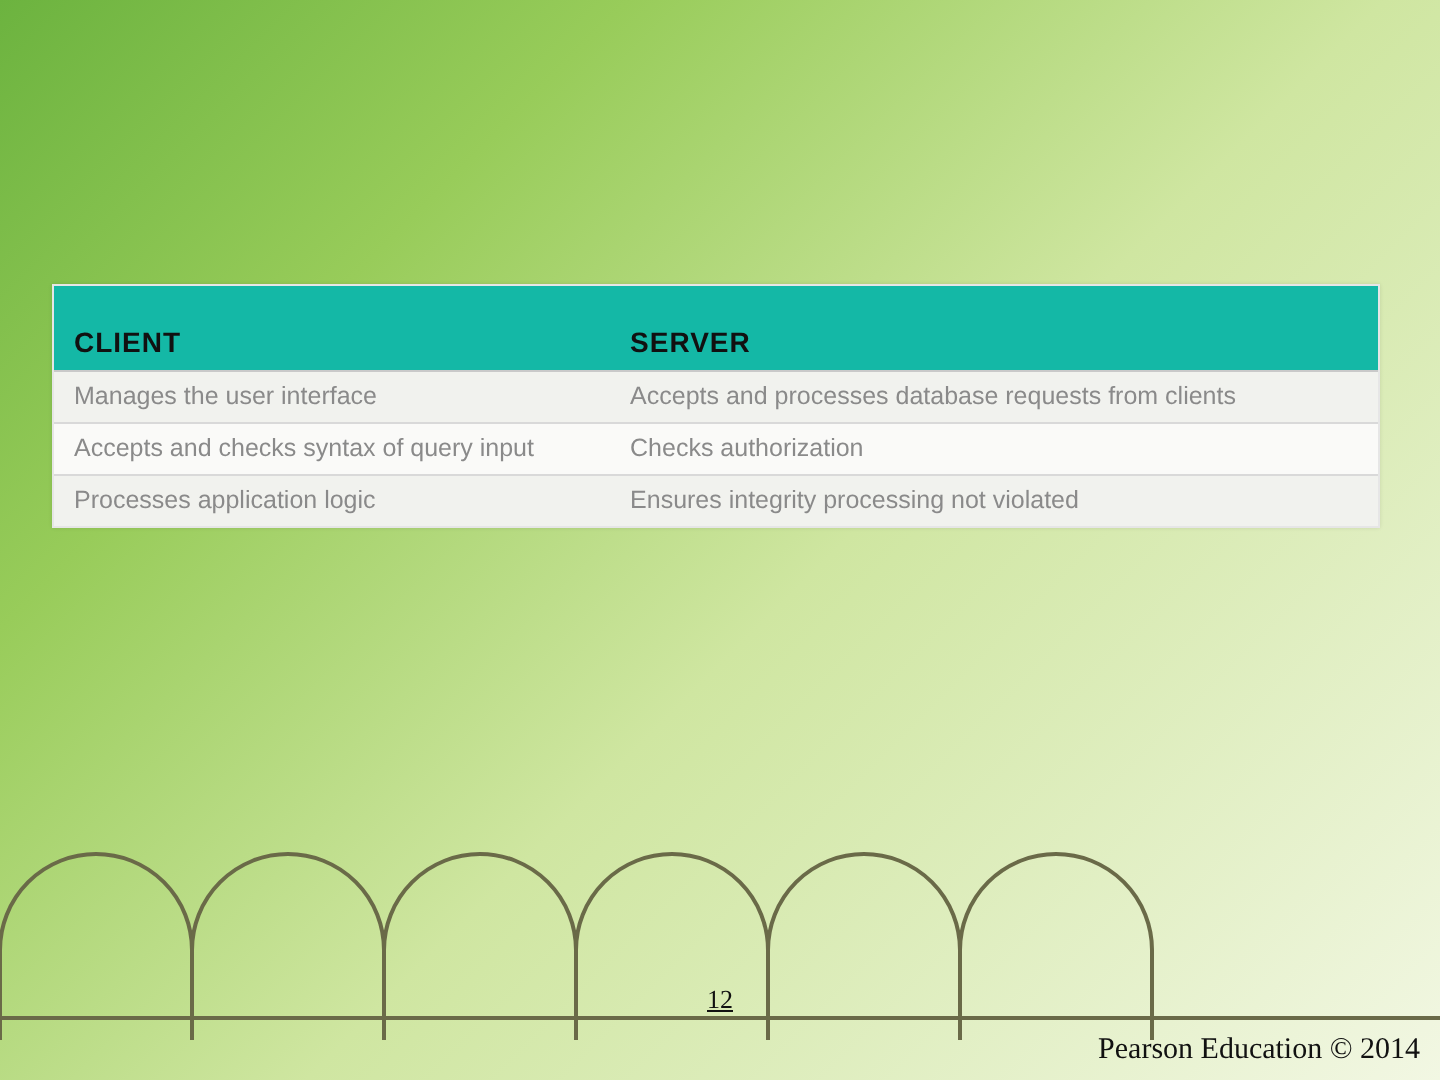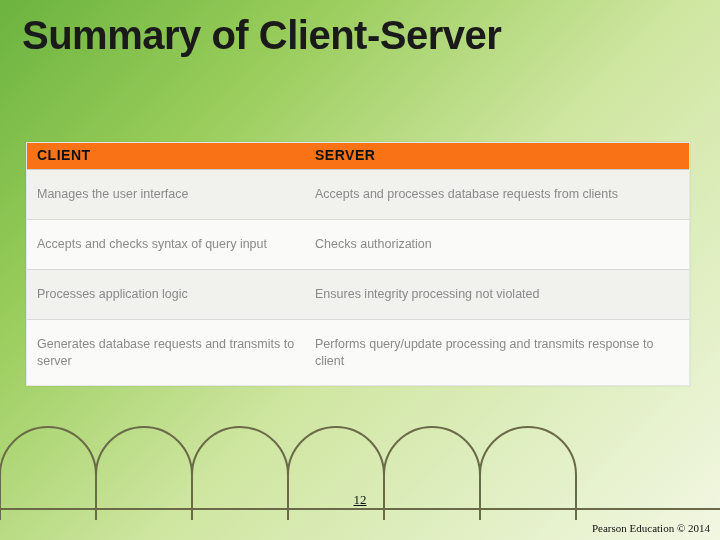--- a/index.html
+++ b/index.html
@@ -25,29 +25,29 @@
     background: #fff;
     border: 1px solid #e6e6e6;
     box-shadow: 0 0 2px rgba(0,0,0,0.1);
   }
   table { width: 100%; border-collapse: collapse; font-family: Arial, sans-serif; }
   th {
     text-align: left;
     font-weight: 700;
     color: #111;
     font-size: 14px;
-    padding: 4px 10px 6px 10px;
+    padding: 20px 10px 6px 10px;
     border-bottom: 1px solid #c9c9c9;
-    background: #f97316;
+    background: #14b8a6;
     letter-spacing: 0.5px;
   }
   td {
     font-size: 12.5px;
     color: #8a8a8a;
-    padding: 16px 10px;
+    padding: 4px 10px;
     border-top: 1px solid #d9d9d9;
     vertical-align: top;
     line-height: 1.35;
   }
   tbody tr:nth-child(odd) { background: #f1f2ee; }
   tbody tr:nth-child(even) { background: #fafaf8; }
   col.c1 { width: 42%; }
   col.c2 { width: 58%; }
 
   .arches {
@@ -70,32 +70,32 @@
     text-align: center;
     font-size: 13px;
     font-family: Georgia, "Times New Roman", serif;
     color: #111;
     text-decoration: underline;
     margin-top: 46px;
   }
   .copyright {
     position: absolute;
     right: 10px; bottom: 6px;
-    font-size: 11px;
+    font-size: 15px;
     font-family: Georgia, "Times New Roman", serif;
     color: #111;
   }
 </style>
 </head>
 <body>
 
 <div class="slide">
 
   <h1 class="title">
-    <span>Summary of Client-Server</span><br>
+    <br>
   </h1>
 
   <div class="table-wrap">
     <table>
       <colgroup>
           <col class="c1">
           <col class="c2">
         </colgroup>
       <thead>
         <tr>
@@ -109,24 +109,20 @@
           <td>Accepts and processes database requests from clients</td>
         </tr>
         <tr>
           <td>Accepts and checks syntax of query input</td>
           <td>Checks authorization</td>
         </tr>
         <tr>
           <td>Processes application logic</td>
           <td>Ensures integrity processing not violated</td>
         </tr>
-        <tr>
-          <td>Generates database requests and transmits to server</td>
-          <td>Performs query/update processing and transmits response to client</td>
-        </tr>
       </tbody>
     </table>
   </div>
 
   <div class="arches">
     <svg viewBox="0 0 720 110" preserveAspectRatio="none">
       <g fill="none" stroke="#6a6a48" stroke-width="2">
         <path d="M0,110 L0,65 A48,48 0 0 1 96,65 L96,110"></path>
         <path d="M96,110 L96,65 A48,48 0 0 1 192,65 L192,110"></path>
         <path d="M192,110 L192,65 A48,48 0 0 1 288,65 L288,110"></path>

